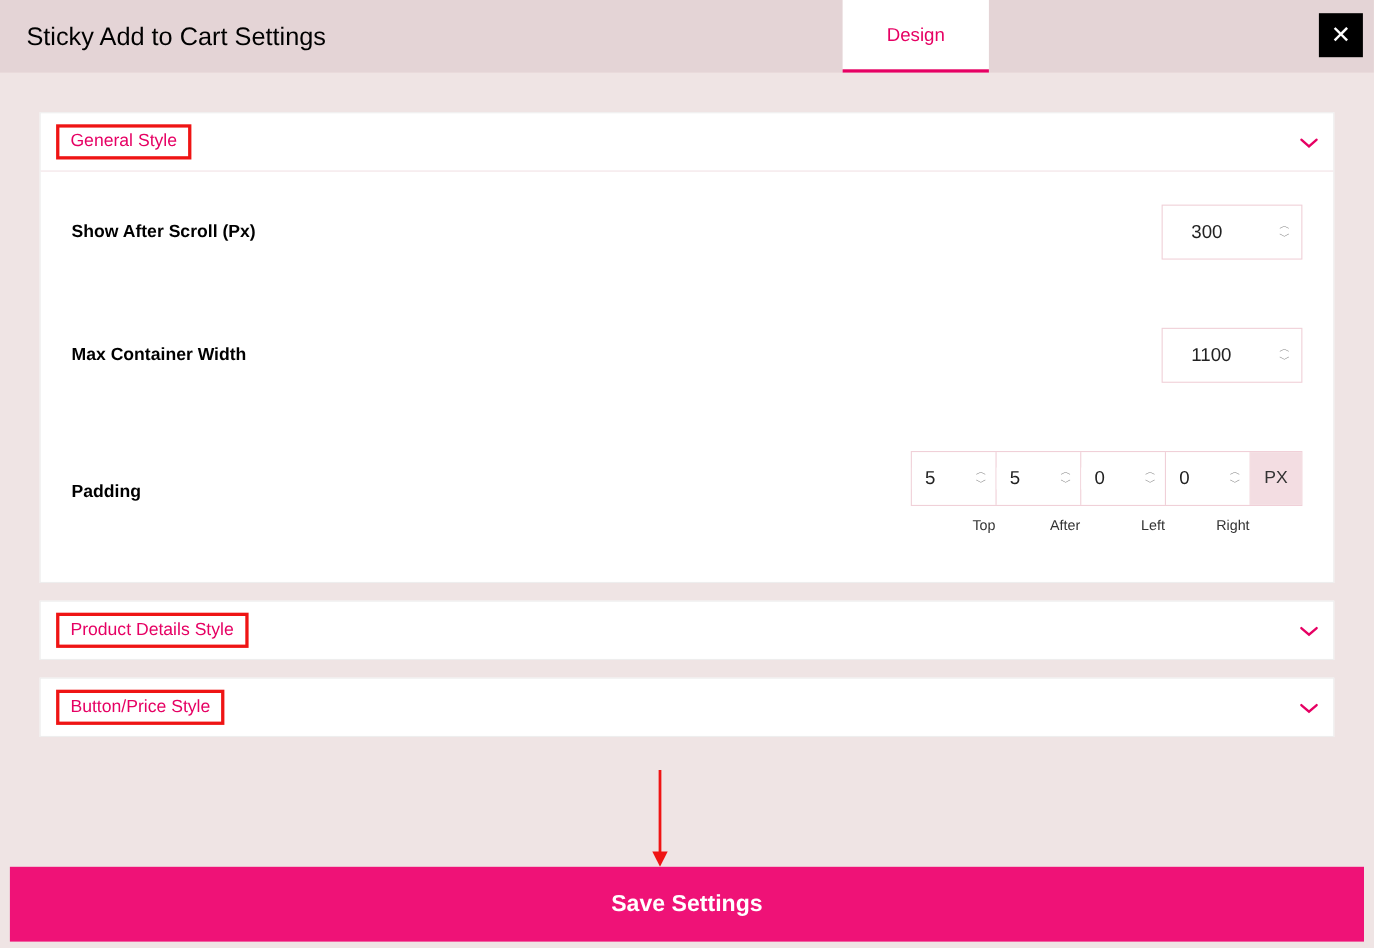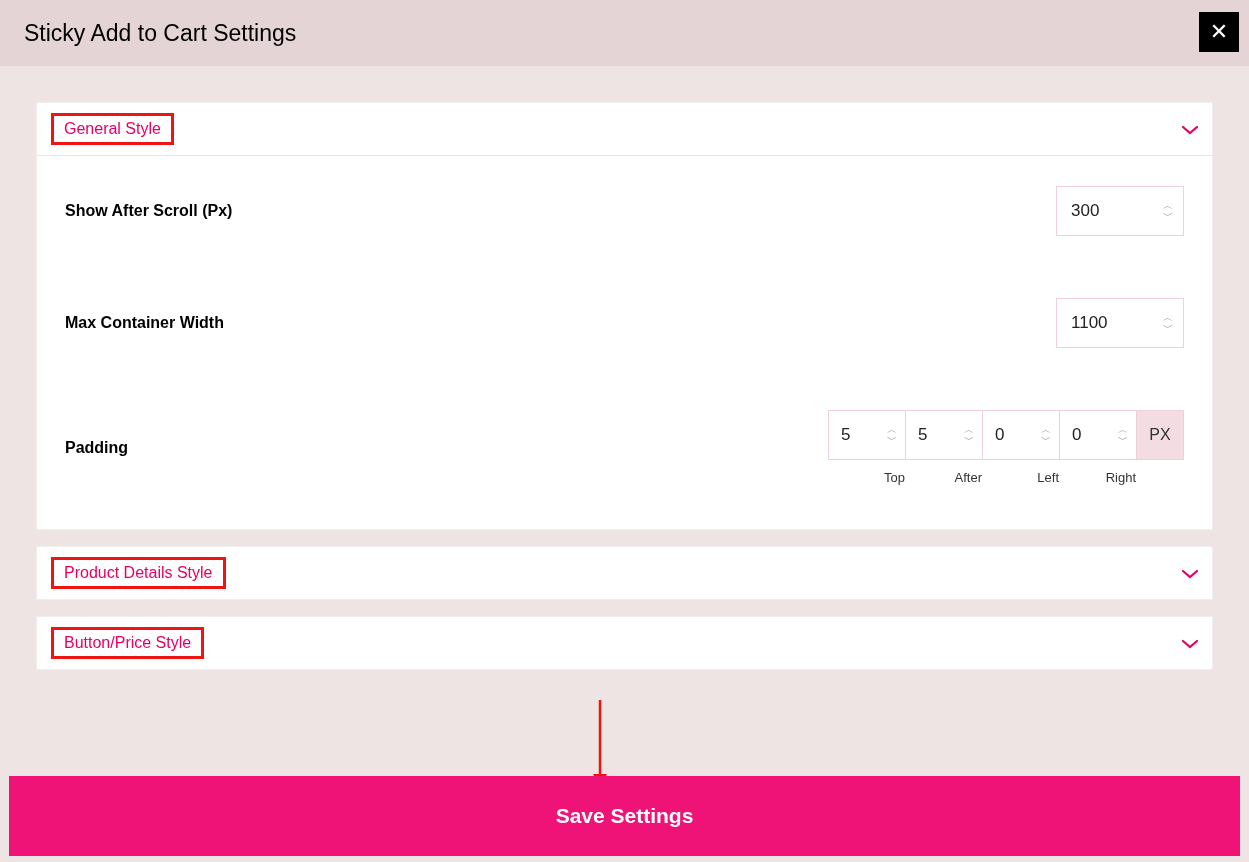--- a/index.html
+++ b/index.html
@@ -100,20 +100,21 @@
     color: #000;
     text-align: right;
   }
   .num-input-wrap {
     display: flex;
     align-items: center;
     border: 1px solid #f0d0d8;
     height: 50px;
     width: 128px;
     background: #fff;
+    padding-left: 12px;
   }
   .num-input {
     border: none;
     outline: none;
     font-size: 17px;
     padding: 0 14px;
     width: 100%;
     font-family: inherit;
     color: #222;
   }
@@ -189,21 +190,21 @@
   .padding-labels span {
     width: 77px;
     text-align: right;
   }
 
   .save-button {
     position: absolute;
     left: 9px;
     right: 9px;
     bottom: 6px;
-    height: 80px;
+    height: 68px;
     background: #ef1277;
     color: #fff;
     font-size: 21px;
     font-weight: 700;
     display: flex;
     align-items: center;
     justify-content: center;
     cursor: pointer;
   }
 
@@ -215,20 +216,21 @@
     height: 88px;
     pointer-events: none;
   }
 </style>
 </head>
 <body>
 
 <div class="header">
   <div class="header-title">Sticky Add to Cart Settings</div>
   <div class="tabs">
+    <div class="tab active">Design</div>
   </div>
   <div class="close-btn">
     <span>✕</span>
   </div>
 </div>
 
 <div class="content">
 
   <div class="panel">
     <div class="panel-header">

